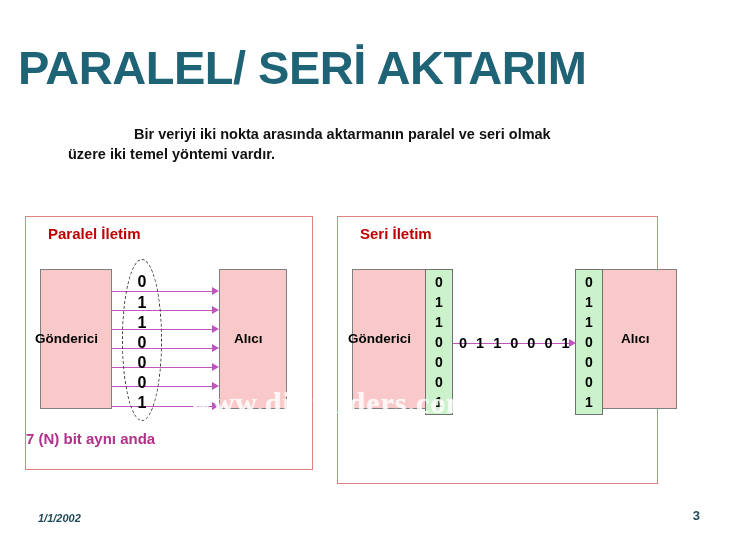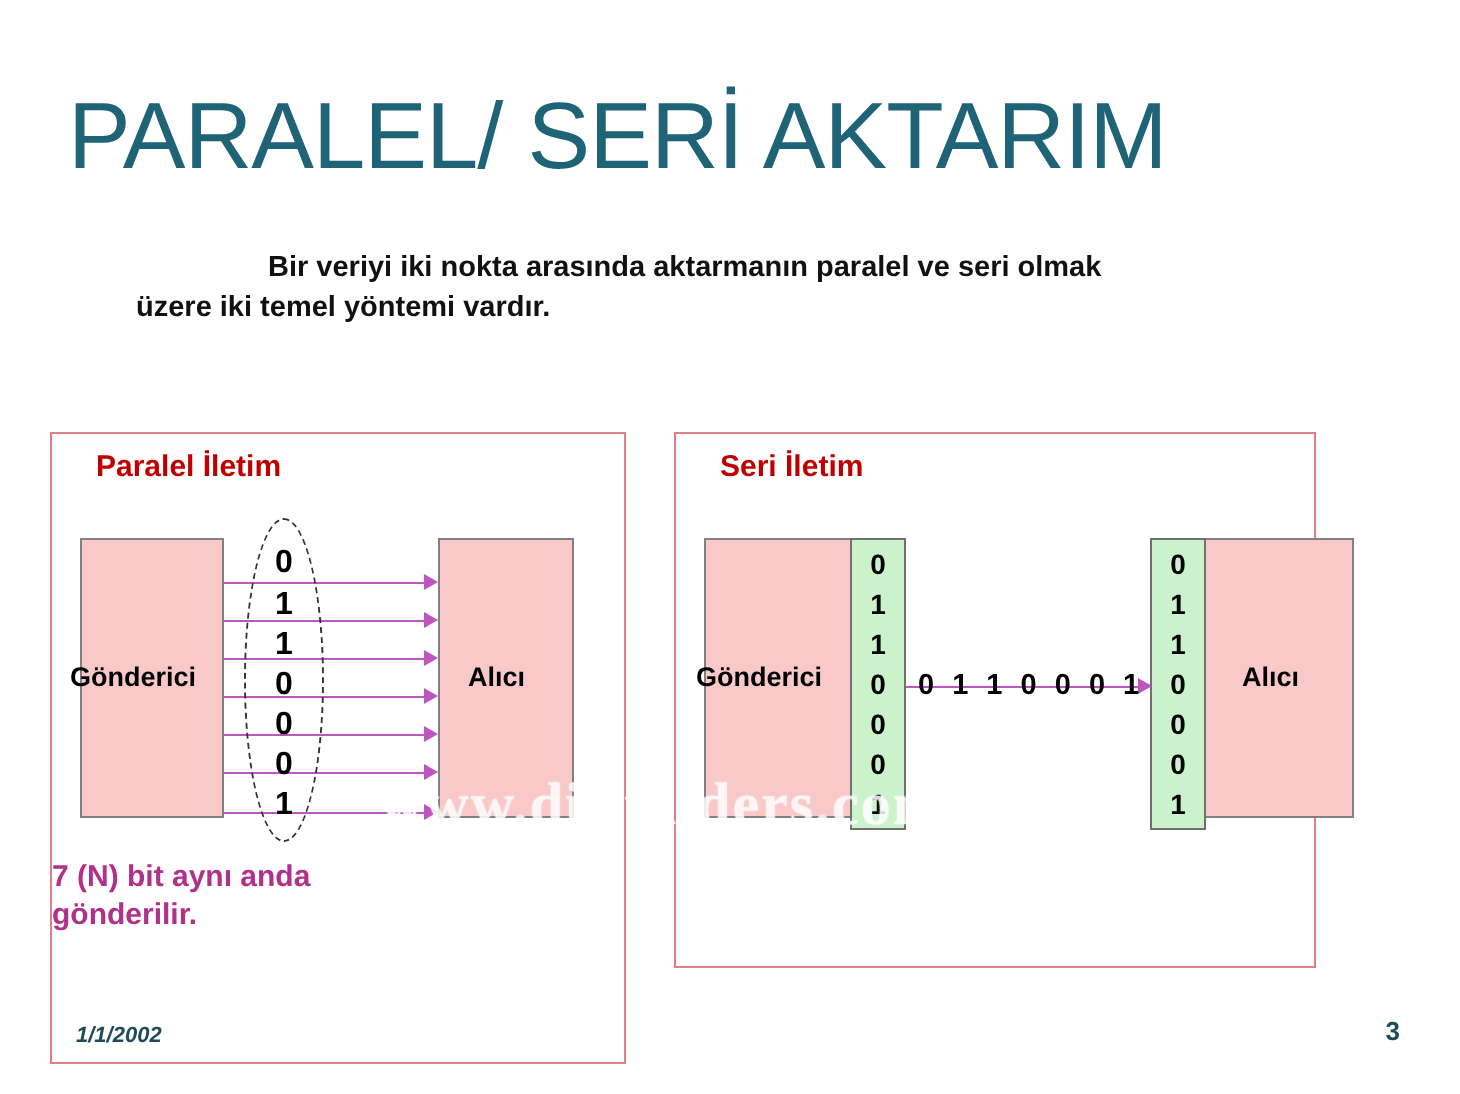--- a/index.html
+++ b/index.html
@@ -14,25 +14,25 @@
     position: relative;
     width: 730px;
     height: 547px;
     background: #ffffff;
     overflow: hidden;
   }
 
   
   #slide-title {
     position: absolute;
-    left: 34px;
+    left: 18px;
     top: 42px;
     font-size: 47px;
     line-height: 52px;
-    font-weight: 400;
+    font-weight: 700;
     letter-spacing: -0.5px;
     color: #1f6377;
     white-space: nowrap;
   }
 
   
   #body-text {
     position: absolute;
     left: 68px;
     top: 124px;
@@ -60,21 +60,21 @@
     font-family: Liberation Serif, serif;
   }
 
   
   .panel {
     position: absolute;
     border: 1px solid #e08080;
     background: transparent;
     box-sizing: border-box;
   }
-  #panel-parallel { left: 25px;  top: 216px; width: 288px; height: 316px; }
+  #panel-parallel { left: 25px;  top: 216px; width: 288px; height: 254px; }
   #panel-serial   { left: 337px; top: 216px; width: 321px; height: 268px; }
 
   .panel-title {
     position: absolute;
     font-size: 15px;
     font-weight: bold;
     color: #c00000;
     white-space: nowrap;
   }
   #title-parallel { left: 22px; top: 8px; }
@@ -264,21 +264,20 @@
     <div class="ellipse-bit" style="left:109px; top:56px;">0</div>
     <div class="ellipse-bit" style="left:109px; top:77px;">1</div>
     <div class="ellipse-bit" style="left:109px; top:97px;">1</div>
     <div class="ellipse-bit" style="left:109px; top:117px;">0</div>
     <div class="ellipse-bit" style="left:109px; top:137px;">0</div>
     <div class="ellipse-bit" style="left:109px; top:157px;">0</div>
     <div class="ellipse-bit" style="left:109px; top:177px;">1</div>
 
     <div id="parallel-caption">
       <div>7 (N) bit aynı anda</div>
-      <div>gönderilir.</div>
     </div>
   </div>
 
   <div class="panel" id="panel-serial">
 
     <div class="panel-title" id="title-serial">Seri İletim</div>
 
     <div class="node-box" id="s-sender"></div>
     <div class="node-label" id="s-sender-label">Gönderici</div>
 

